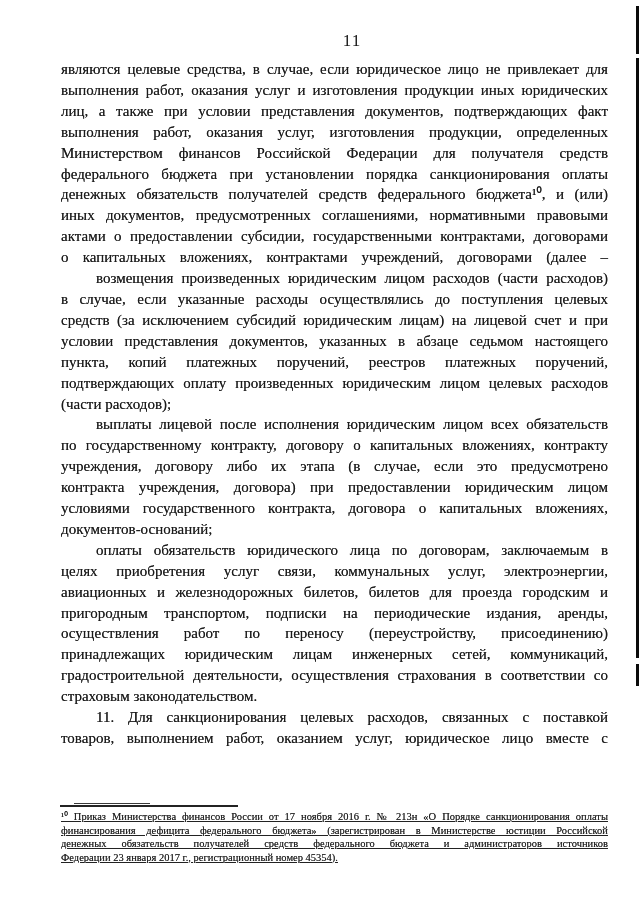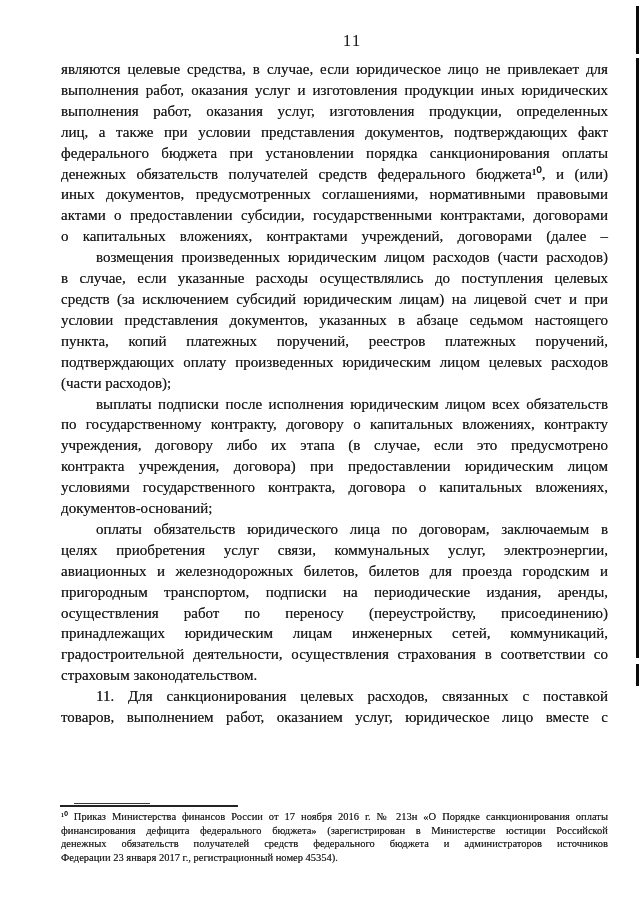--- a/index.html
+++ b/index.html
@@ -59,55 +59,57 @@
   }
   .footnote-text {
     position: absolute;
     top: 810px;
     left: 61px;
     width: 547px;
     font-size: 10.5px;
     line-height: 13.5px;
     color: #222222;
     text-shadow: 0 0 0.3px rgba(30,30,30,0.7);
+    text-decoration: underline;
   }
   .scan-seg {
     position: absolute;
     left: 636px;
     width: 3px;
     background: #0b0b0b;
   }
   .seg1 { top: 6px;   height: 48px; }
   .seg2 { top: 58px;  height: 600px; }
   .seg3 { top: 664px; height: 22px; }
 </style>
 </head>
 <body>
 
 <div class="page">
   <div class="page-number">11</div>
 
   <div class="body-text" id="body-text">
       <div class="bline">являются целевые средства, в случае, если юридическое лицо не привлекает для</div>
       <div class="bline">выполнения работ, оказания услуг и изготовления продукции иных юридических</div>
+      <div class="bline">лиц, а также при условии представления документов, подтверждающих факт</div>
       <div class="bline">выполнения работ, оказания услуг, изготовления продукции, определенных</div>
-      <div class="bline">лиц, а также при условии представления документов, подтверждающих факт</div>
+      <div class="bline">Министерством финансов Российской Федерации для получателя средств</div>
       <div class="bline">федерального бюджета при установлении порядка санкционирования оплаты</div>
       <div class="bline">денежных обязательств получателей средств федерального бюджета¹⁰, и (или)</div>
       <div class="bline">иных документов, предусмотренных соглашениями, нормативными правовыми</div>
       <div class="bline">актами о предоставлении субсидии, государственными контрактами, договорами</div>
       <div class="bline">о капитальных вложениях, контрактами учреждений, договорами (далее –</div>
       <div class="bline indent">возмещения произведенных юридическим лицом расходов (части расходов)</div>
       <div class="bline">в случае, если указанные расходы осуществлялись до поступления целевых</div>
       <div class="bline">средств (за исключением субсидий юридическим лицам) на лицевой счет и при</div>
       <div class="bline">условии представления документов, указанных в абзаце седьмом настоящего</div>
       <div class="bline">пункта, копий платежных поручений, реестров платежных поручений,</div>
       <div class="bline">подтверждающих оплату произведенных юридическим лицом целевых расходов</div>
       <div class="bline endline">(части расходов);</div>
-      <div class="bline indent">выплаты подписки после исполнения юридическим лицом всех обязательств</div>
+      <div class="bline indent">выплаты лицевой после исполнения юридическим лицом всех обязательств</div>
       <div class="bline">по государственному контракту, договору о капитальных вложениях, контракту</div>
       <div class="bline">учреждения, договору либо их этапа (в случае, если это предусмотрено</div>
       <div class="bline">контракта учреждения, договора) при предоставлении юридическим лицом</div>
       <div class="bline">условиями государственного контракта, договора о капитальных вложениях,</div>
       <div class="bline endline">документов-оснований;</div>
       <div class="bline indent">оплаты обязательств юридического лица по договорам, заключаемым в</div>
       <div class="bline">целях приобретения услуг связи, коммунальных услуг, электроэнергии,</div>
       <div class="bline">авиационных и железнодорожных билетов, билетов для проезда городским и</div>
       <div class="bline">пригородным транспортом, подписки на периодические издания, аренды,</div>
       <div class="bline">осуществления работ по переносу (переустройству, присоединению)</div>

